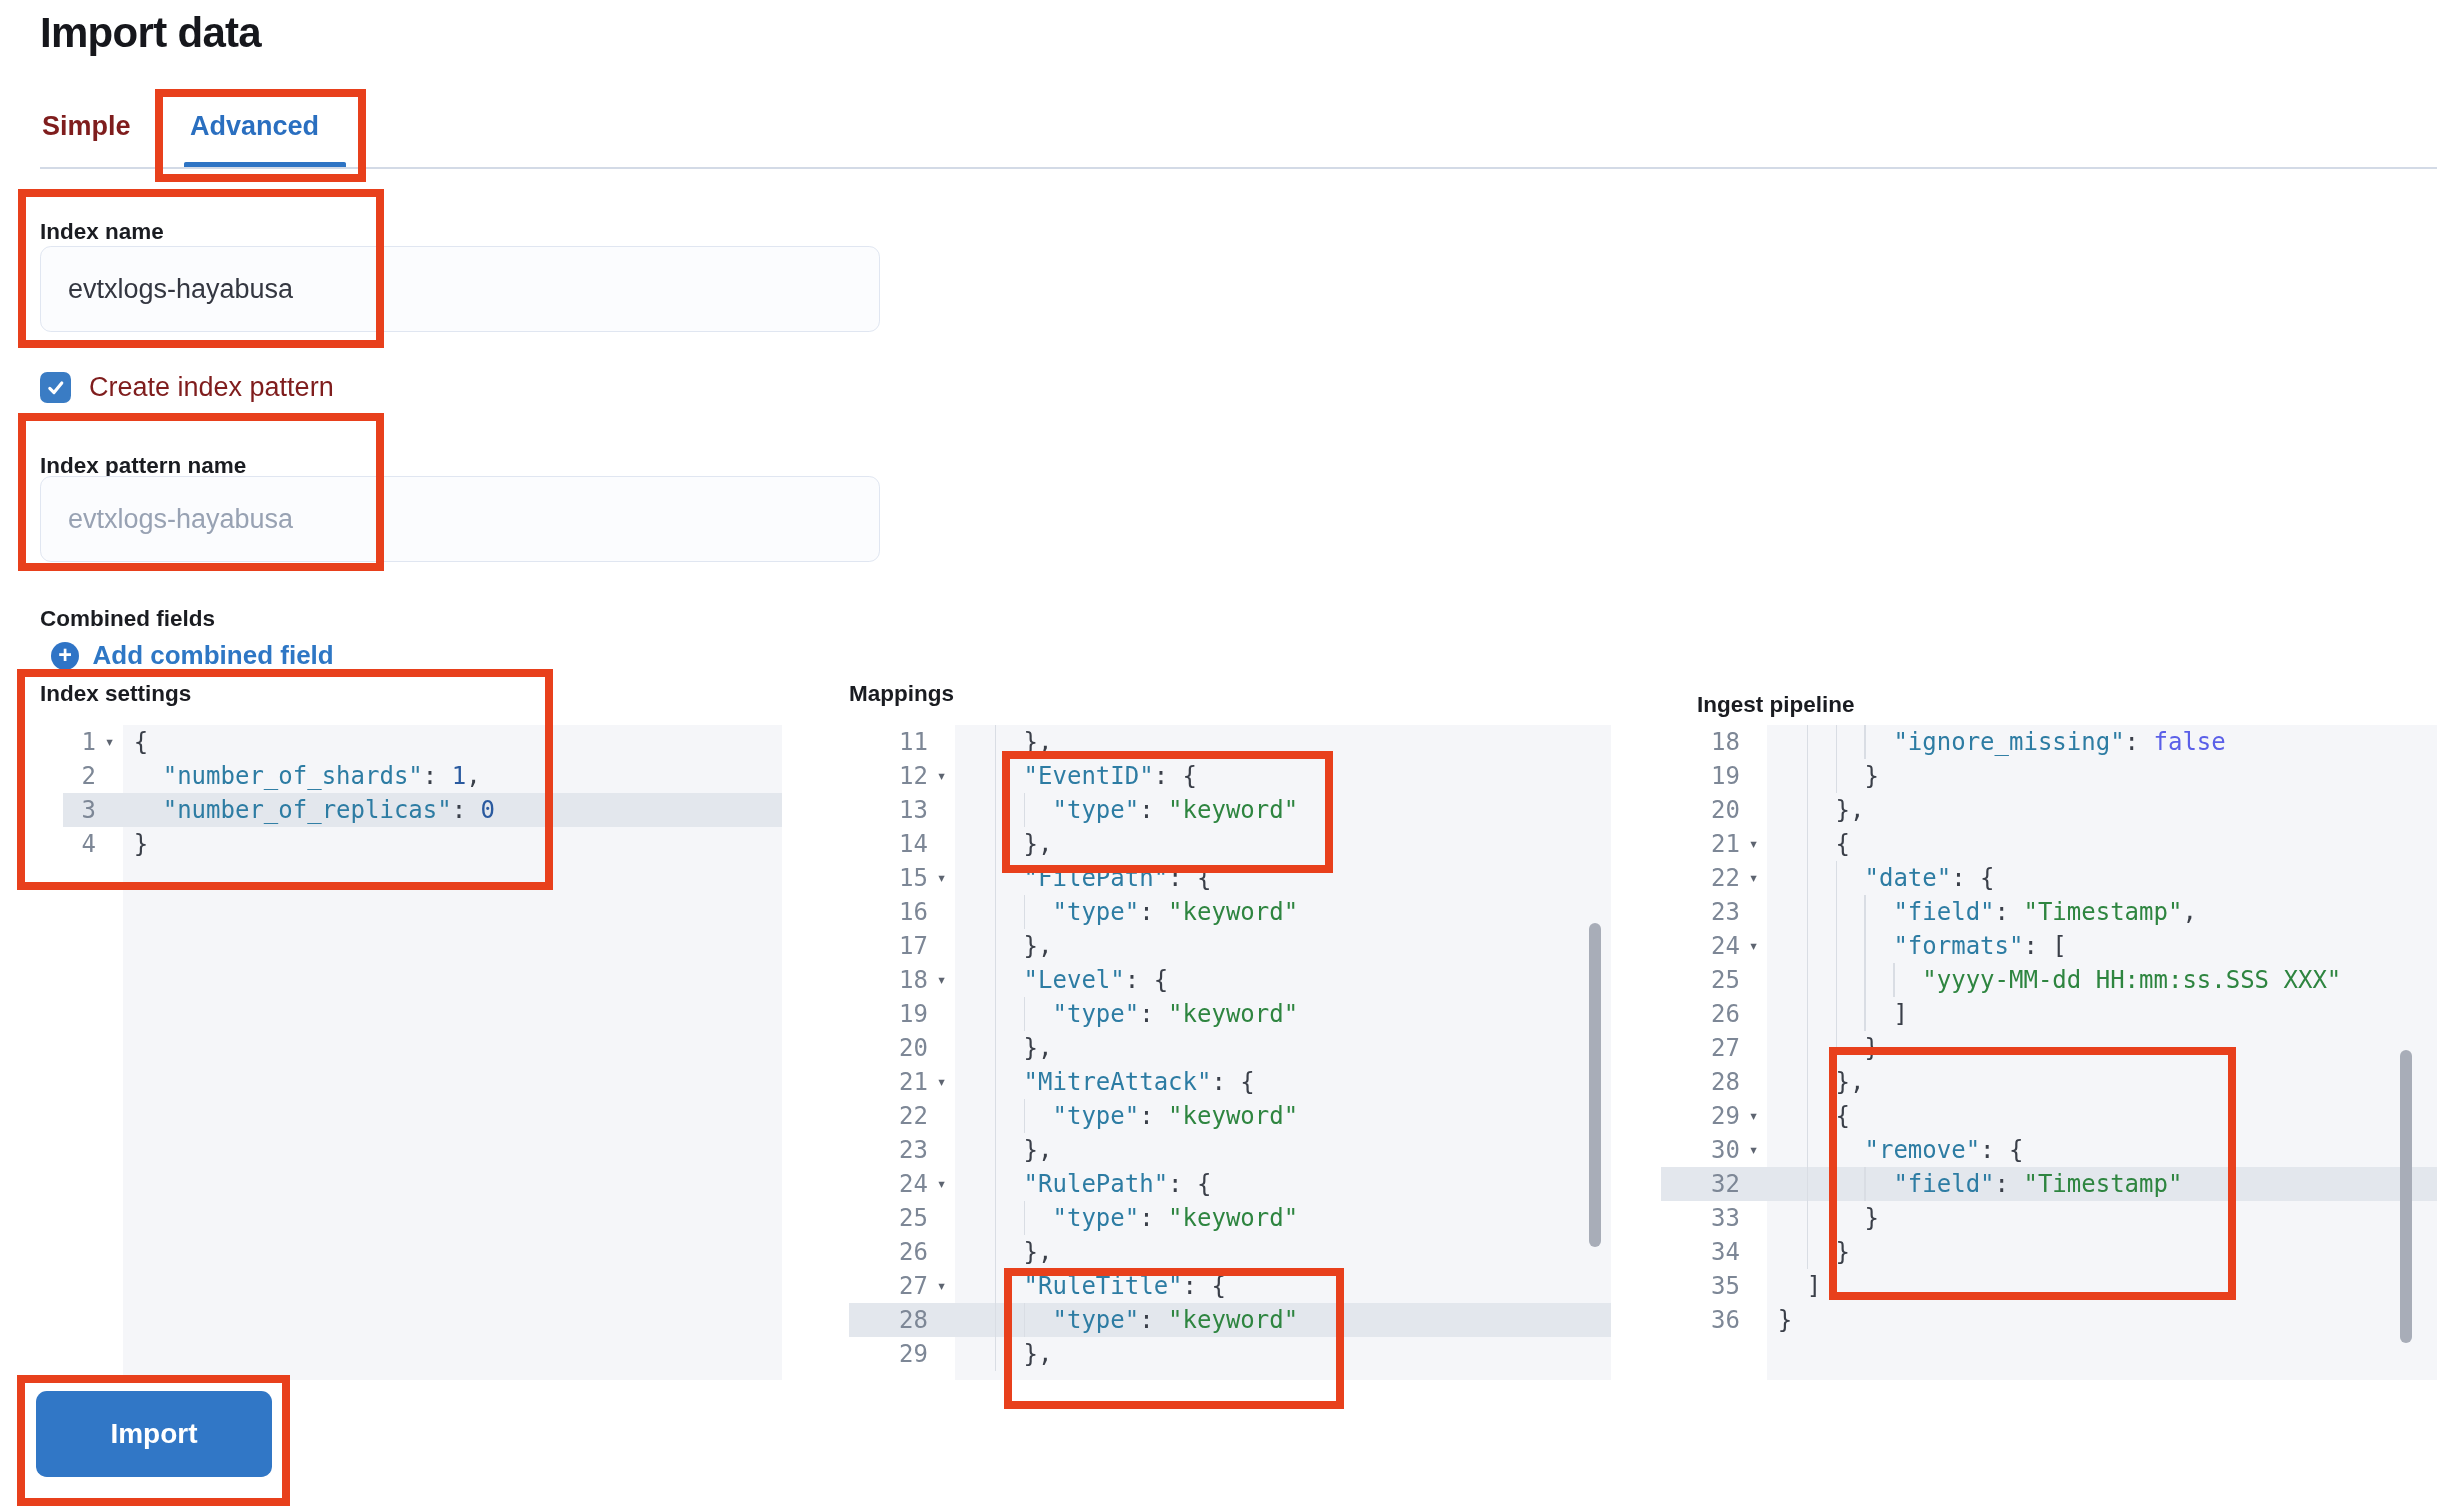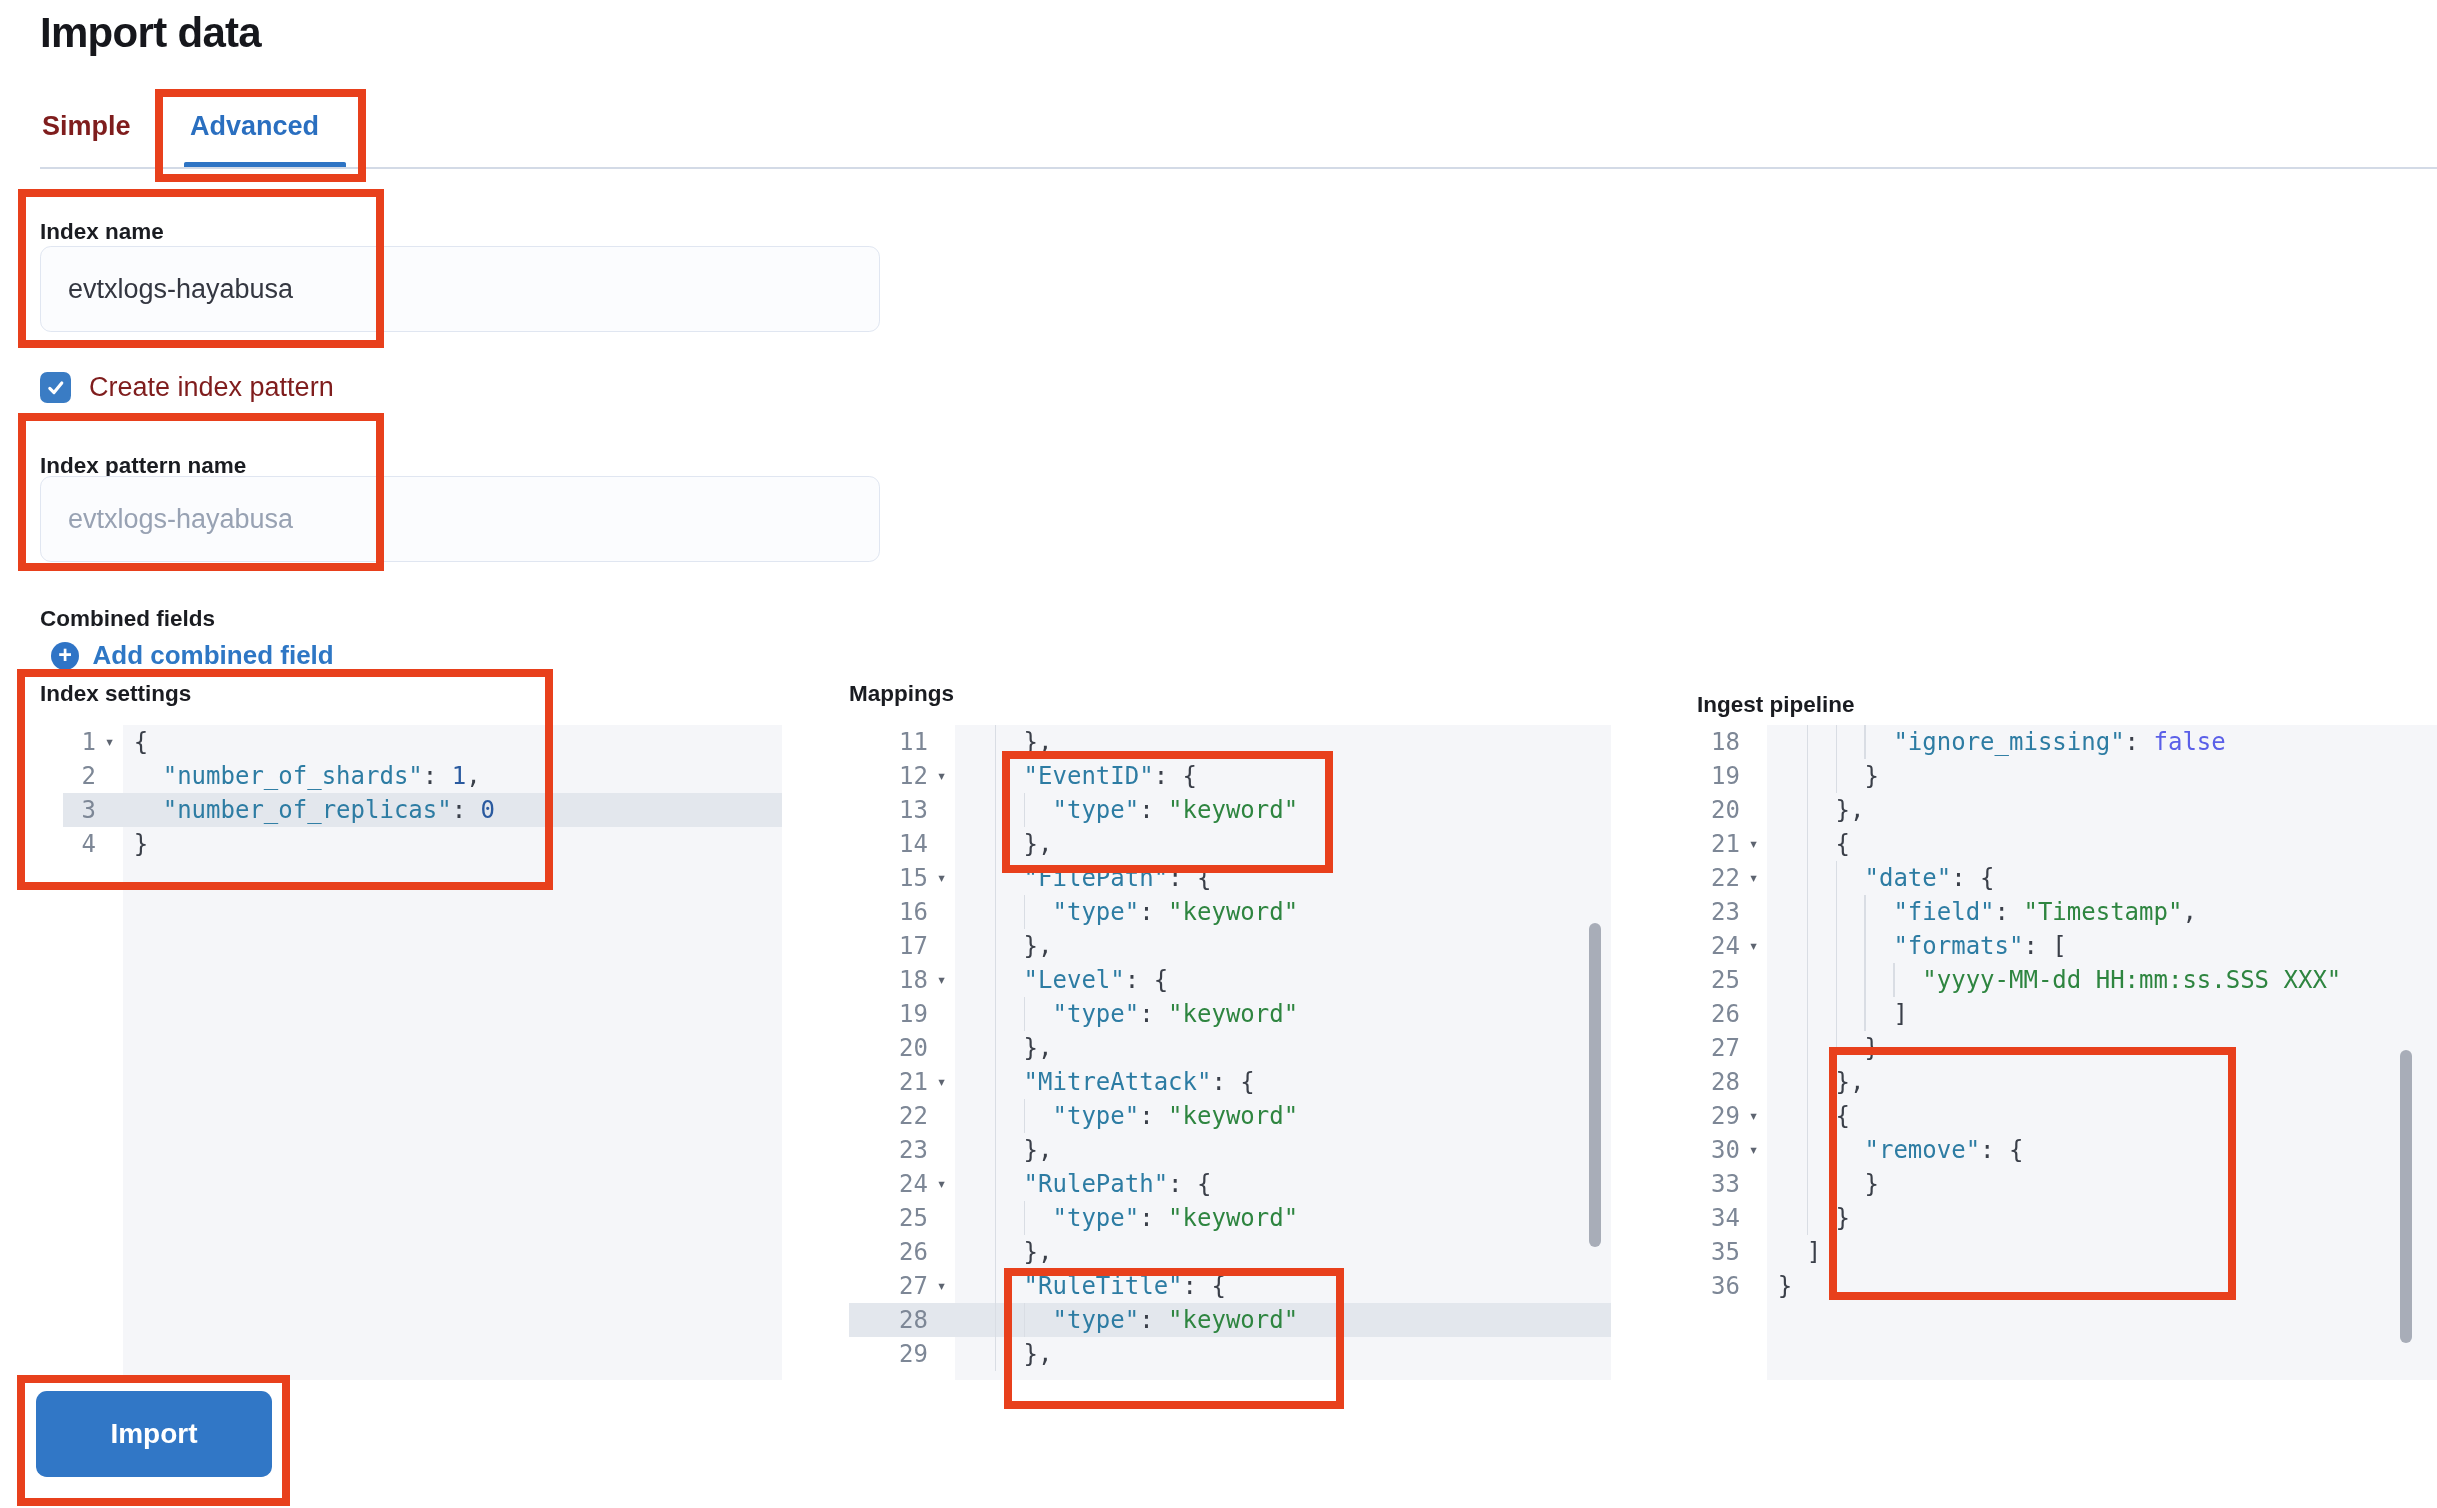--- a/index.html
+++ b/index.html
@@ -388,20 +388,27 @@
         </div>
         <div class="cd"><i class="gd" style="left: calc(2ch + 10.8px);"></i><span class="t-p">    {</span></div>
       </div>
       <div class="cl">
         <div class="gut">
           <span class="ln">30</span>
           <span class="fa">▾</span>
         </div>
         <div class="cd"><i class="gd" style="left: calc(2ch + 10.8px);"></i><i class="gd" style="left: calc(4ch + 10.8px);"></i><span class="t-k">      "remove"</span><span class="t-p">: {</span></div>
       </div>
+      <div class="cl active">
+        <div class="gut">
+          <span class="ln">32</span>
+          <span class="fa"></span>
+        </div>
+        <div class="cd"><i class="gd" style="left: calc(2ch + 10.8px);"></i><i class="gd" style="left: calc(4ch + 10.8px);"></i><i class="gd" style="left: calc(6ch + 10.8px);"></i><span class="t-k">        "field"</span><span class="t-p">: </span><span class="t-s">"Timestamp"</span></div>
+      </div>
       <div class="cl">
         <div class="gut">
           <span class="ln">33</span>
           <span class="fa"></span>
         </div>
         <div class="cd"><i class="gd" style="left: calc(2ch + 10.8px);"></i><i class="gd" style="left: calc(4ch + 10.8px);"></i><span class="t-p">      }</span></div>
       </div>
       <div class="cl">
         <div class="gut">
           <span class="ln">34</span>

